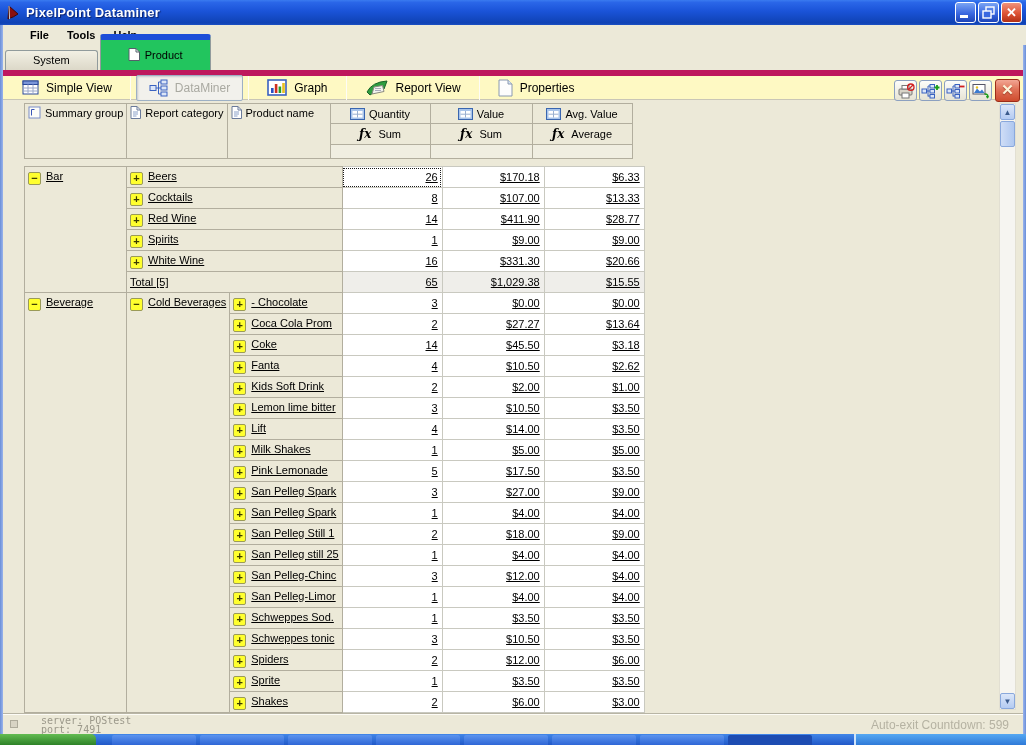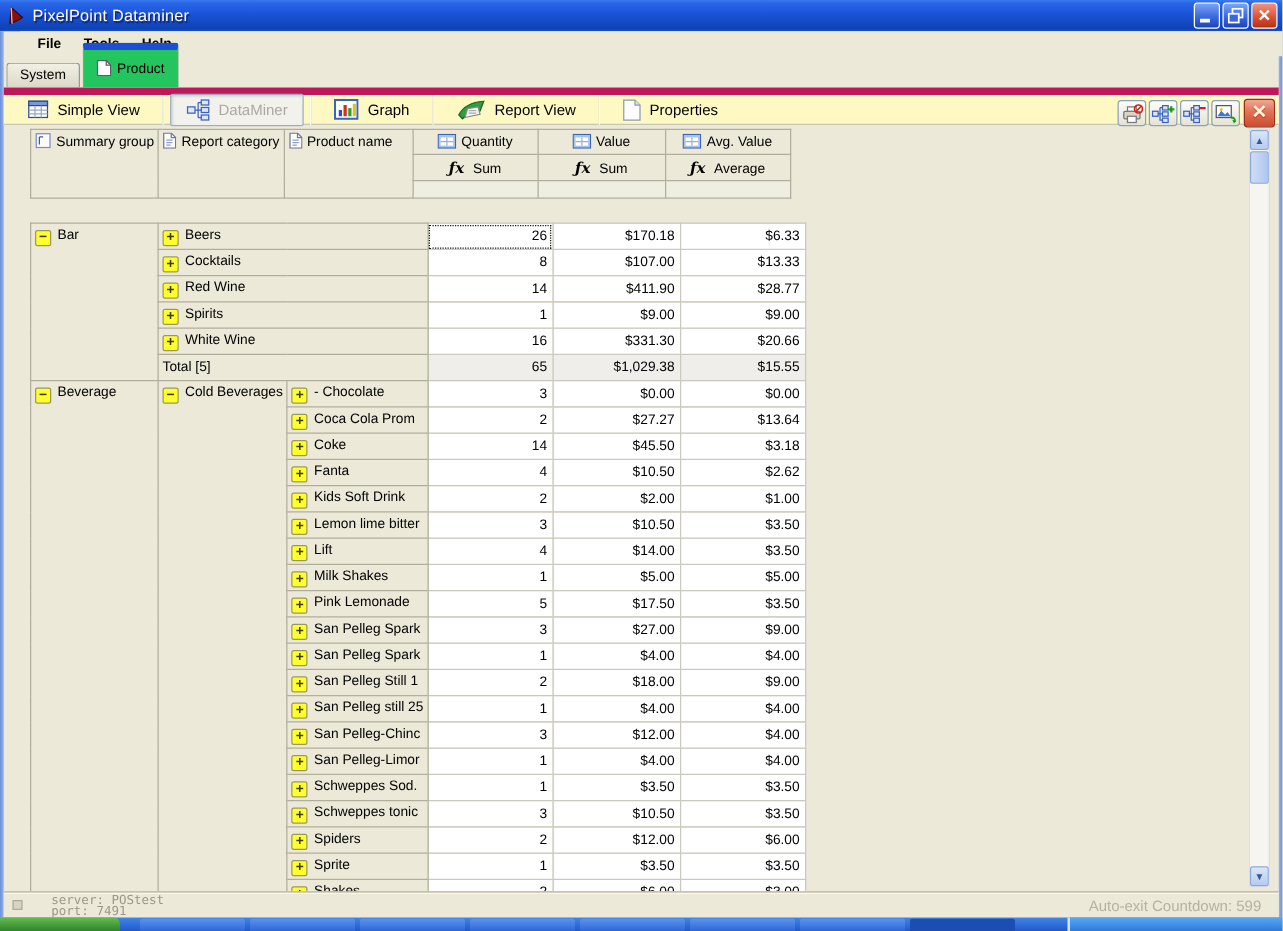--- a/index.html
+++ b/index.html
@@ -4,40 +4,40 @@
 <style>
   * { margin:0; padding:0; box-sizing:border-box; }
   html,body { width:1026px; height:745px; overflow:hidden; }
   body { position:relative; background:#ece9d8; font-family:"Liberation Sans", sans-serif; font-size:11px; color:#000; }
 
   
   #titlebar { position:absolute; left:0; top:0; width:1026px; height:25px;
     background:linear-gradient(180deg,#3a7bf0 0%,#2a66e8 10%,#1a53d8 45%,#0f42b4 92%,#1c50c4 100%);
     display:flex; align-items:center; }
   #app-icon { width:17px; height:17px; margin:0 4px 0 5px; }
-  #title-text { color:#fff; font-weight:normal; font-size:13px; text-shadow:1px 1px 1px rgba(0,0,40,.6); letter-spacing:.2px; }
+  #title-text { color:#fff; font-weight:bold; font-size:13px; text-shadow:1px 1px 1px rgba(0,0,40,.6); letter-spacing:.2px; }
   #win-controls { position:absolute; right:4px; top:2px; display:flex; gap:2px; }
   .wbtn { width:21px; height:21px; border:1px solid #fff; border-radius:3px; position:relative;
     background:linear-gradient(180deg,#7aa4f4 0%,#3a68e0 55%,#1c44b8 100%); }
   .wbtn.close { background:linear-gradient(180deg,#f0937c 0%,#dd5335 55%,#b23015 100%); }
   .wbtn .mingl { position:absolute; left:4px; bottom:4px; width:8px; height:3px; background:#fff; }
   .wbtn svg { position:absolute; left:3px; top:3px; }
   .wbtn .xgl { position:absolute; left:0; top:1px; width:100%; text-align:center; color:#fff; font-size:13px; font-weight:bold; line-height:18px; }
 
   
   .frame { position:absolute; top:25px; width:3px; height:709px; background:linear-gradient(90deg,#6a8ed8,#9ab4ec); }
   #frame-l { left:0; } #frame-r { left:1023px; background:linear-gradient(90deg,#9ab4ec,#6a8ed8); }
 
   
   #menubar { position:absolute; left:16px; top:25px; width:1020px; height:20px; background:#ece9d8; display:flex; align-items:center; padding-left:5px;font-weight:bold; }
   .menu-item { padding:2px 9px; font-size:11px; }
 
   
   #tabstrip { position:absolute; left:3px; top:45px; width:1020px; height:25px; display:flex; align-items:flex-end; padding-left:2px; }
-  .tab { border:1px solid #919b9c; border-bottom:none; border-radius:3px 3px 0 0; padding:2px 10px 3px; margin-right:2px; background:linear-gradient(180deg,#f2f0e4,#dcd8c8); height:20px; display:flex; align-items:center; gap:5px; }
+  .tab { border:1px solid #919b9c; border-bottom:none; border-radius:3px 3px 0 0; padding:2px 27px 3px; margin-right:2px; background:linear-gradient(180deg,#f2f0e4,#dcd8c8); height:20px; display:flex; align-items:center; gap:5px; }
   .tab.active { background:#22c55e; height:36px; border-top:6px solid #1d4ed8; padding-top:2px; position:relative; z-index:2; }
 
   
   #toolbar { position:absolute; left:3px; top:70px; width:1020px; height:30px; background:#fef9c3; border-top:6px solid #be185d; border-bottom:1px solid #c9c6b6; }
   #toolbar-left { display:flex; align-items:center; height:100%; padding-left:6px; }
   .tbtn { display:flex; align-items:center; gap:7px; padding:3px 12px; font-size:12px; height:26px; border:1px solid transparent; border-radius:2px; }
   .tbtn.pressed { background:#f2f1ec; border:1px solid #9db0c4; box-shadow:inset 1px 1px 2px rgba(120,130,150,.35); }
   .tbtn.pressed .tlabel { color:#a9a9a1; }
   .tsep { width:1px; height:24px; background:#bcb9a9; border-right:1px solid #fdfcf6; margin:0 5px; }
   #toolbar-right { position:absolute; top:4px; left:891px; display:flex; gap:2px; }
@@ -48,21 +48,21 @@
   
   #grid-wrap { position:absolute; left:5px; top:103px;padding-left:19px; }
   table { border-collapse:collapse; table-layout:fixed; }
   col.c0{width:102px;} col.c1{width:100px;} col.c2{width:103px;} col.c3{width:100px;} col.c4{width:102px;} col.c5{width:100px;}
   th, td { border:1px solid #b2ae9e; font-weight:normal; font-size:11px; overflow:hidden; white-space:nowrap; }
   th { background:#ece9d8; text-align:left; padding:2px 3px; vertical-align:top; }
   .h1 th { height:20px; } .h2 th { height:21px; text-align:center; vertical-align:middle; } .h3 th { height:14px; background:#f0eee1; }
   .hcol { text-align:center; vertical-align:middle; }
   .hic { vertical-align:-2px; margin-right:4px; }
   .fx { font-family:"DejaVu Serif", serif; font-style:italic; font-weight:bold; margin-right:7px; font-size:12px; }
-  #grid-body { margin-top:19px; }
+  #grid-body { margin-top:7px;text-decoration:underline; }
   #grid-body td { height:21px; }
   td.lbl { background:#ece9d8; padding:0 3px; vertical-align:middle; }
   td.grp { vertical-align:top; padding-top:3px; }
   td.num { background:#fff; border-color:#c9c9c0; text-align:right; padding:0 4px; }
   td.totalnum { background:#efeeea; }
   td.focus { outline:1px dotted #1a1a1a; outline-offset:-2px; }
   .pm { display:inline-block; width:13px; height:13px; background:#ffff2e; border:1px solid #9a9a58; border-radius:2px; text-align:center; line-height:11px; font-size:11px; font-weight:bold; color:#3a3a00; margin-right:5px; vertical-align:-2px; }
 
   
   #vscroll { position:absolute; left:999px; top:103px; width:17px; height:607px; background:#f6f5f1; border:1px solid #e2dfd2; }

